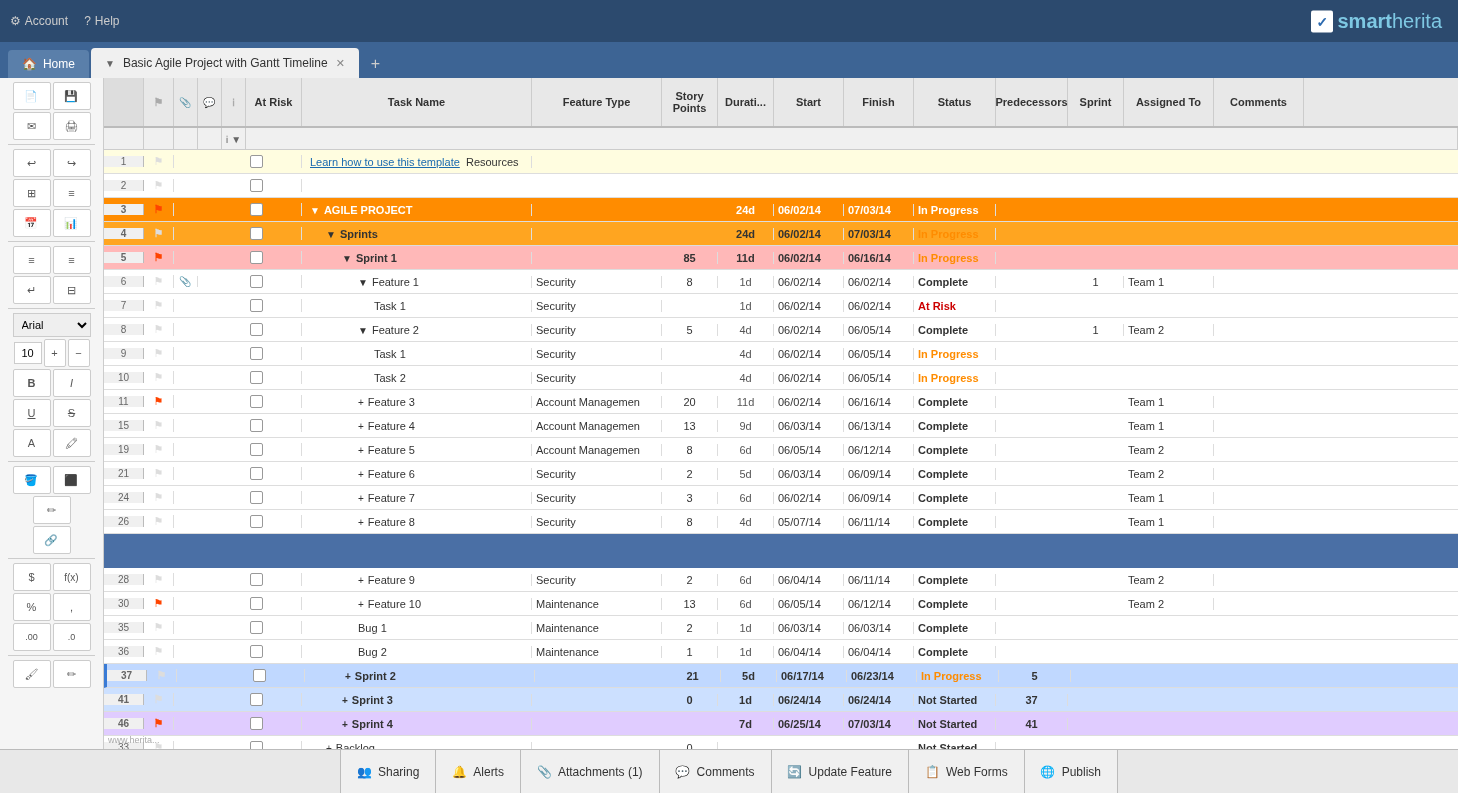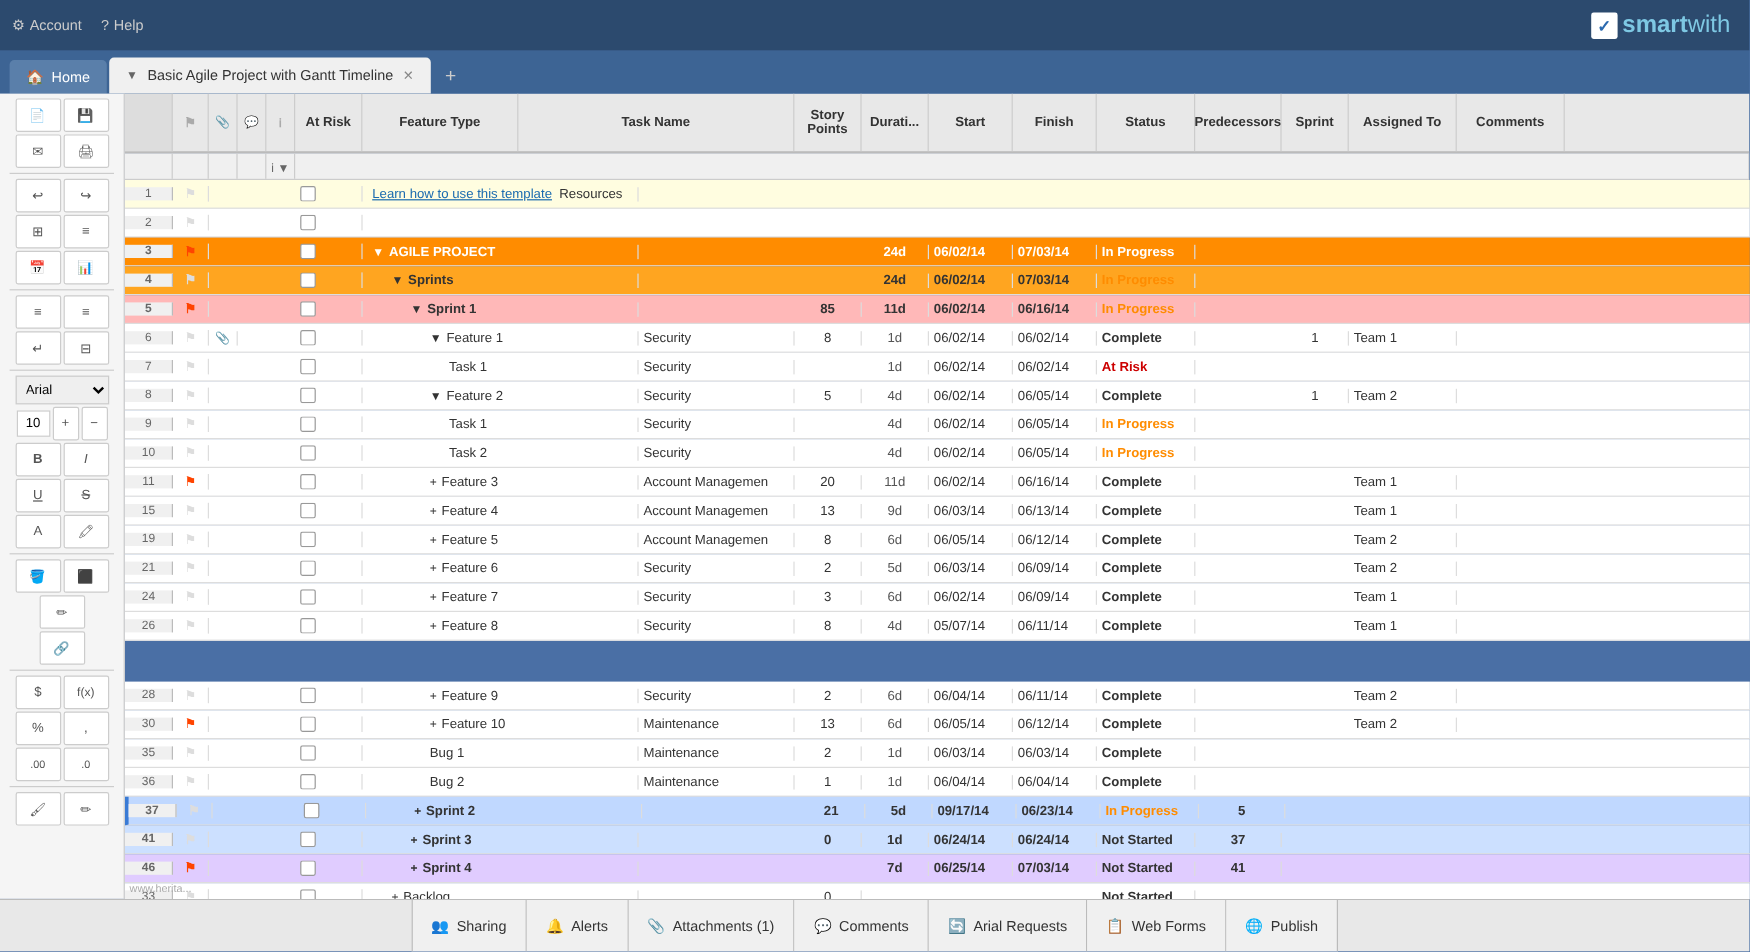--- a/index.html
+++ b/index.html
@@ -316,21 +316,21 @@
   </div>
   <div class="nav-item">
     <span>?</span>
     <span>Help</span>
   </div>
   <div class="smartsheet-logo">
     <div class="check-box">
       <span style="color:#2c6aaf; font-weight:bold; font-size:14px;">✓</span>
     </div>
     <span class="brand-text">
-      <span>smart</span><span style="font-weight:normal; color:#7ec8e3;">with</span>
+      <span>smart</span><span style="font-weight:normal; color:#7ec8e3;">herita</span>
     </span>
   </div>
 </div>
 
 <div class="tab-bar">
   <div class="tab-home">
     <span>🏠</span>
     <span>Home</span>
   </div>
   <div class="tab-sheet">
@@ -440,25 +440,25 @@
       </div>
       <div class="col-header comments-col">
         <span style="color:#aaa; font-size:10px;">💬</span>
       </div>
       <div class="col-header info">
         <span style="color:#aaa; font-size:10px;">ℹ</span>
       </div>
       <div class="col-header at-risk">
         <span>At Risk</span>
       </div>
+      <div class="col-header task-name">
+        <span>Task Name</span>
+      </div>
       <div class="col-header feature-type">
         <span>Feature Type</span>
-      </div>
-      <div class="col-header task-name">
-        <span>Task Name</span>
       </div>
       <div class="col-header story-points">
         <span>Story Points</span>
       </div>
       <div class="col-header duration">
         <span>Durati...</span>
       </div>
       <div class="col-header start">
         <span>Start</span>
       </div>
@@ -1002,21 +1002,21 @@
     <div class="grid-cell info"></div>
     <div class="grid-cell at-risk">
             <div class="at-risk-checkbox"></div>
           </div>
     <div class="grid-cell task-name">
             <span style="padding-left:36px;"><span style="margin-right:4px; font-size:10px; cursor:pointer;">+</span>Sprint 2</span>
           </div>
     <div class="grid-cell feature-type"></div>
     <div class="grid-cell story-points">21</div>
     <div class="grid-cell duration" style="color:inherit;">5d</div>
-    <div class="grid-cell start">09/17/14</div>
+    <div class="grid-cell start">06/17/14</div>
     <div class="grid-cell finish">06/23/14</div>
     <div class="grid-cell status" style="color:#ff8c00; font-weight:bold;">In Progress</div>
     <div class="grid-cell predecessors">5</div>
     <div class="grid-cell sprint"></div>
     <div class="grid-cell assigned-to"></div>
     <div class="grid-cell comments-h"></div>
   </div>
         <div class="grid-row" style="background: rgb(204, 224, 255); color: rgb(51, 51, 51); font-weight: bold;">
     <div class="grid-cell row-num">41</div>
     <div class="grid-cell flags">
@@ -1108,21 +1108,21 @@
   <div class="bottom-tab">
     <span>📎</span>
     <span>Attachments (1)</span>
   </div>
   <div class="bottom-tab">
     <span>💬</span>
     <span>Comments</span>
   </div>
   <div class="bottom-tab">
     <span>🔄</span>
-    <span>Arial Requests</span>
+    <span>Update Feature</span>
   </div>
   <div class="bottom-tab">
     <span>📋</span>
     <span>Web Forms</span>
   </div>
   <div class="bottom-tab">
     <span>🌐</span>
     <span>Publish</span>
   </div>
 </div>

